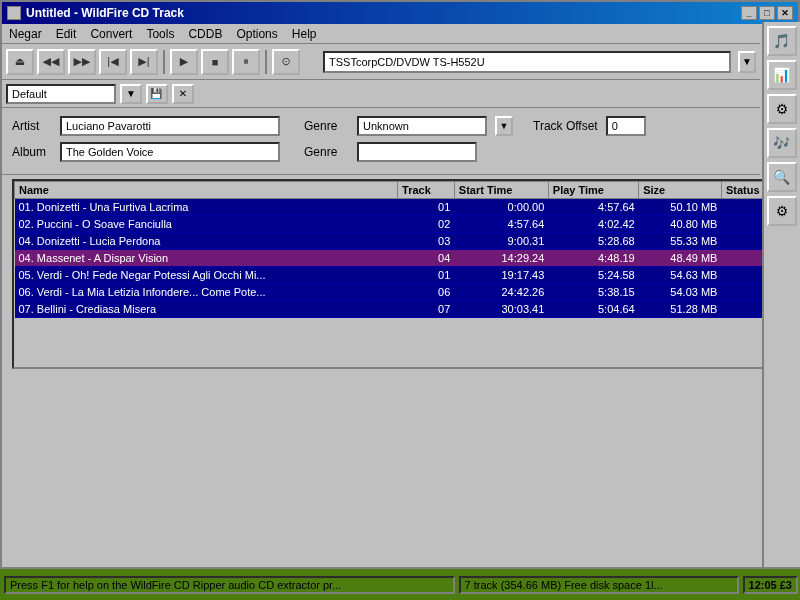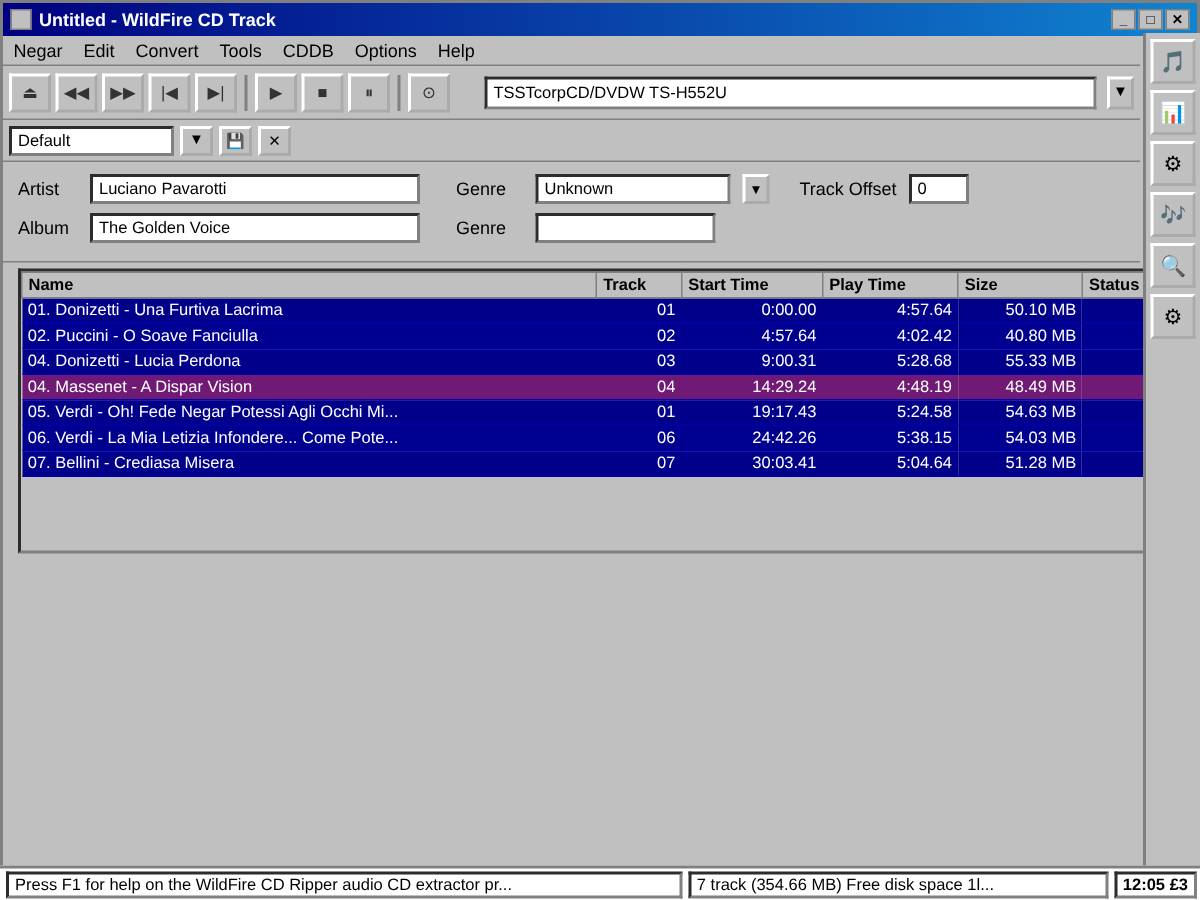--- a/index.html
+++ b/index.html
@@ -211,22 +211,22 @@
       white-space: nowrap;
       color: white;
     }
 
     
     .status-bar {
       position: absolute;
       bottom: 0;
       left: 0;
       right: 0;
-      height: 23px;
-      background: #ffffff;
+      height: 33px;
+      background: #4d7c0f;
       border-top: 2px solid #808080;
       display: flex;
       align-items: center;
       font-size: 11px;
     }
     .status-left {
       flex: 1;
       border: 2px inset #808080;
       height: 18px;
       padding: 0 4px;

